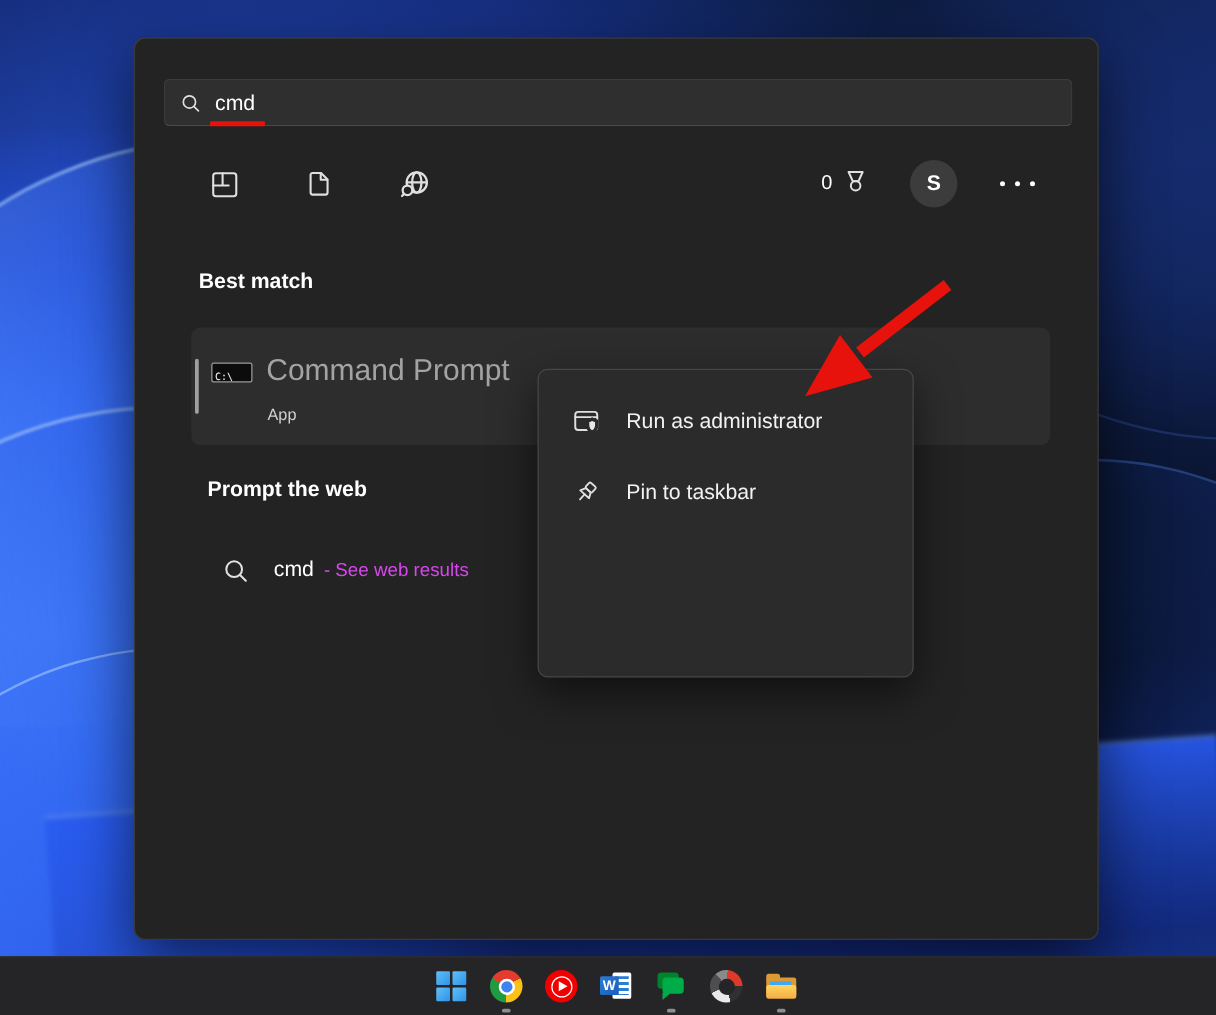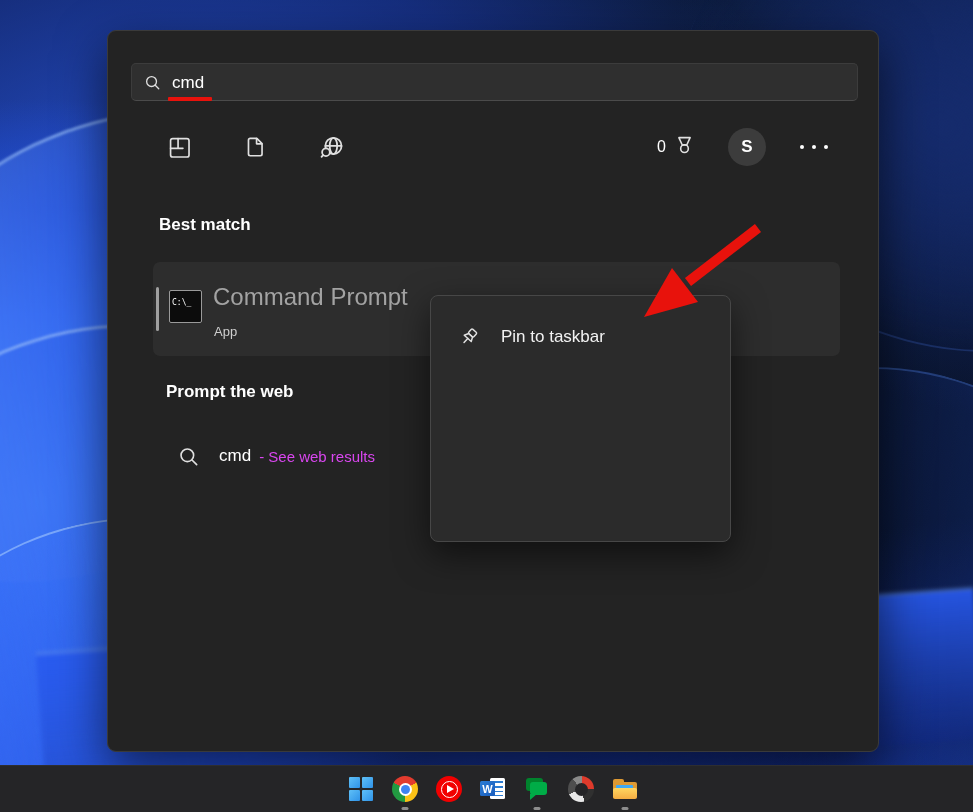--- a/index.html
+++ b/index.html
@@ -64,21 +64,21 @@
   .more-dots{display:flex;gap:8px;align-items:center;cursor:pointer;padding:4px;}
   .more-dots i{width:4px;height:4px;border-radius:50%;background:#fff;}
 
   .section-heading{position:absolute;color:#fff;font-size:17px;font-weight:700;}
   .h-best{left:51px;top:184px;}
   .h-web{left:58px;top:351px;}
 
   .result-row{position:absolute;left:45px;top:231px;width:687px;height:94px;
     background:#2d2d2d;border-radius:7px;cursor:pointer;}
   .sel-bar{position:absolute;left:3px;top:25px;width:3px;height:44px;border-radius:2px;background:#a0a0a0;}
-  .cmd-icon{position:absolute;left:16px;top:28px;width:33px;height:33px;box-sizing:border-box;
+  .cmd-icon{position:absolute;left:16px;top:28px;width:33px;height:16px;box-sizing:border-box;
     background:#0c0c0c;border:1px solid #9a9a9a;border-radius:2px;overflow:hidden;}
   .cmd-bar{height:7px;background:#4a4a4a;border-bottom:1px solid #6a6a6a;position:relative;}
   .cmd-bar::after{content:"";position:absolute;right:2px;top:2px;width:8px;height:2px;background:#bdbdbd;}
   .cmd-text{color:#fff;font-family:"DejaVu Sans Mono","Liberation Mono",monospace;
     font-size:8px;line-height:10px;padding-left:2px;letter-spacing:0;}
   .res-title{position:absolute;left:60px;top:21px;color:#a3a3a3;font-size:24px;}
   .res-sub{position:absolute;left:61px;top:50px;color:#cfcfcf;font-size:13px;margin-top:12px;}
 
   .web-row{position:absolute;left:70px;top:404px;height:42px;display:flex;align-items:center;gap:20px;cursor:pointer;}
   .web-query{color:#fff;font-size:17px;}
@@ -227,20 +227,28 @@
     <svg class="stroke-ic" width="21" height="21" viewBox="0 0 18 18">
       <circle cx="8" cy="8" r="5.4"></circle>
         <path d="M12 12 L16 16"></path>
     </svg>
     <span class="web-query">cmd</span>
     <span class="web-suffix">- See web results</span>
   </div>
 </div>
 
 <div class="context-menu">
+  <div class="menu-item">
+    <svg class="stroke-ic" width="22" height="22" viewBox="0 0 20 20">
+      <rect x="2" y="3.2" width="16" height="13.2" rx="2.2"></rect>
+      <path d="M2 7 h16"></path>
+      <path d="M14.3 8.4 c1 .8 2.1 1.2 3.3 1.3 v3 c0 2.6-1.5 4.4-3.3 5.3 c-1.8-.9-3.3-2.7-3.3-5.3 v-3 c1.2-.1 2.3-.5 3.3-1.3 z" fill="#e8e8e8" stroke="#2b2b2b" stroke-width="2.4"></path>
+    </svg>
+    <span>Run as administrator</span>
+  </div>
   <div class="menu-item">
     <svg class="stroke-ic" width="22" height="22" viewBox="0 0 21 21">
       <g transform="rotate(42 10.5 10.5)">
         <rect x="7.2" y="2.6" width="6.6" height="5.6" rx="1.2"></rect>
         <path d="M6 12.3 L8 8.2 h5 l2 4.1 z"></path>
         <path d="M10.5 12.3 V17.6"></path>
       </g>
     </svg>
     <span>Pin to taskbar</span>
   </div>

